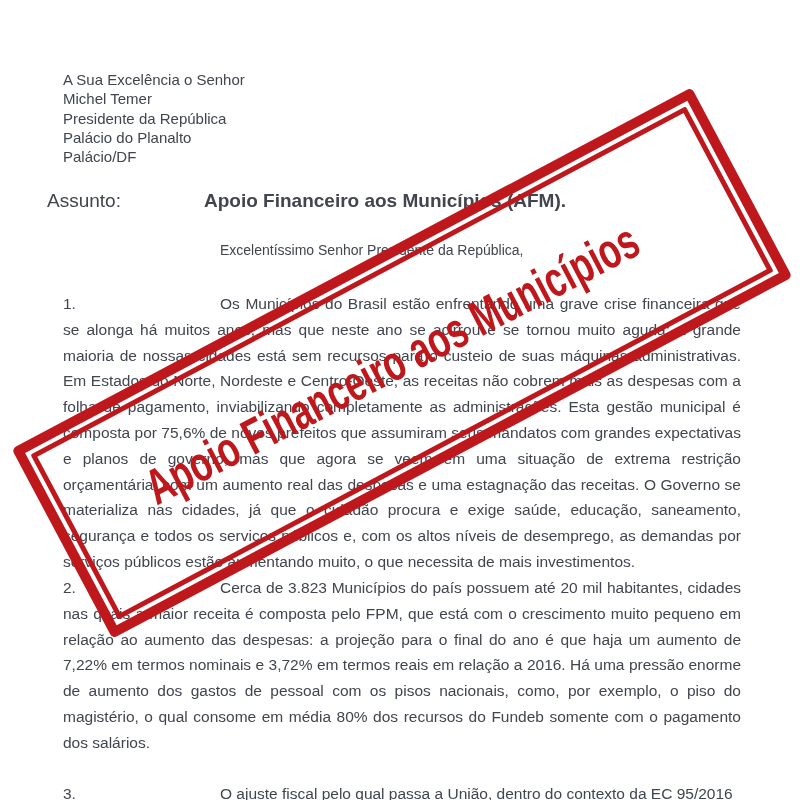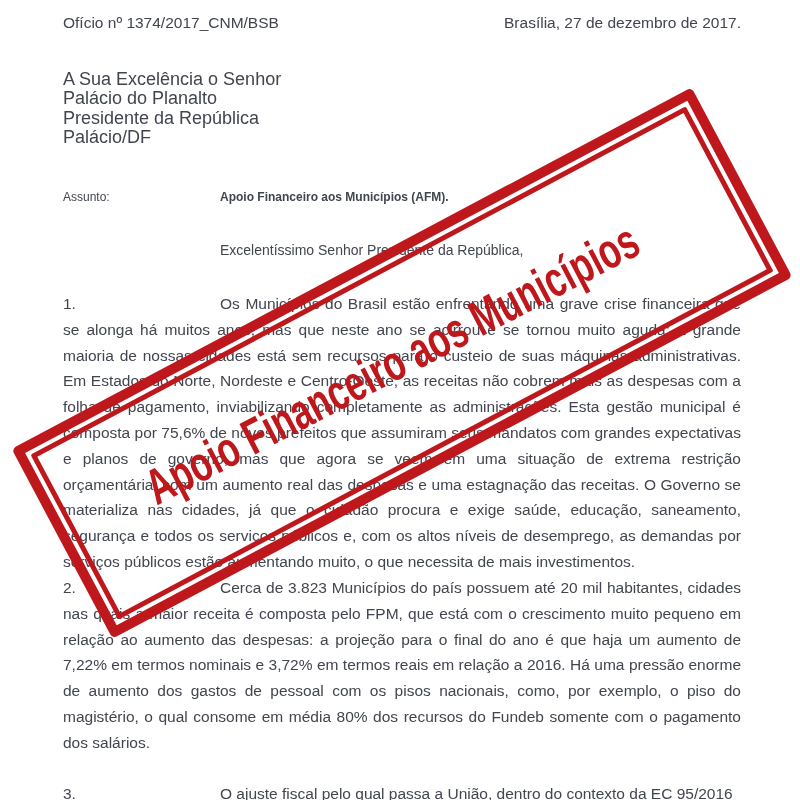--- a/index.html
+++ b/index.html
@@ -17,25 +17,25 @@
   }
 
   
   .header-row {
     position: absolute; left: 63px; top: 13px; width: 678px;
     display: flex; justify-content: space-between;
     font-size: 15.5px; line-height: 19px;
   }
   .address {
     position: absolute; left: 63px; top: 70px;
-    font-size: 18px; line-height: 19.3px;
+    font-size: 15px; line-height: 19.3px;
   }
   .subject-row {
-    position: absolute; left: 63px; top: 190px; width: 678px;
-    font-size: 12px;
+    position: absolute; left: 47px; top: 190px; width: 678px;
+    font-size: 19px;
   }
   .hang-label { display: inline-block; width: 157px; vertical-align: top; }
   .subject-text { font-weight: bold; }
   .salutation {
     position: absolute; left: 220px; top: 242px;
     font-size: 14px;
   }
   .para {
     position: absolute; left: 63px; width: 678px;
     font-size: 15.5px; line-height: 25.8px;
@@ -76,29 +76,26 @@
     display: inline-block;
     transform: scaleX(0.70);
     letter-spacing: 0px;
   }
 </style>
 </head>
 <body>
 
 <div class="page">
 
-  <div class="header-row">
-    <span>Ofício nº 1374/2017_CNM/BSB</span>
-    <span>Brasília, 27 de dezembro de 2017.</span>
-  </div>
 
   <div class="address">
     <div>A Sua Excelência o Senhor</div>
+    <div>Michel Temer</div>
+    <div>Presidente da República</div>
     <div>Palácio do Planalto</div>
-    <div>Presidente da República</div>
     <div>Palácio/DF</div>
   </div>
 
   <div class="subject-row">
     <span class="hang-label">Assunto:</span><span class="subject-text">Apoio Financeiro aos Municípios (AFM).</span>
   </div>
 
   <div class="salutation">Excelentíssimo Senhor Presidente da República,</div>
 
   <p class="para" id="para-1">

